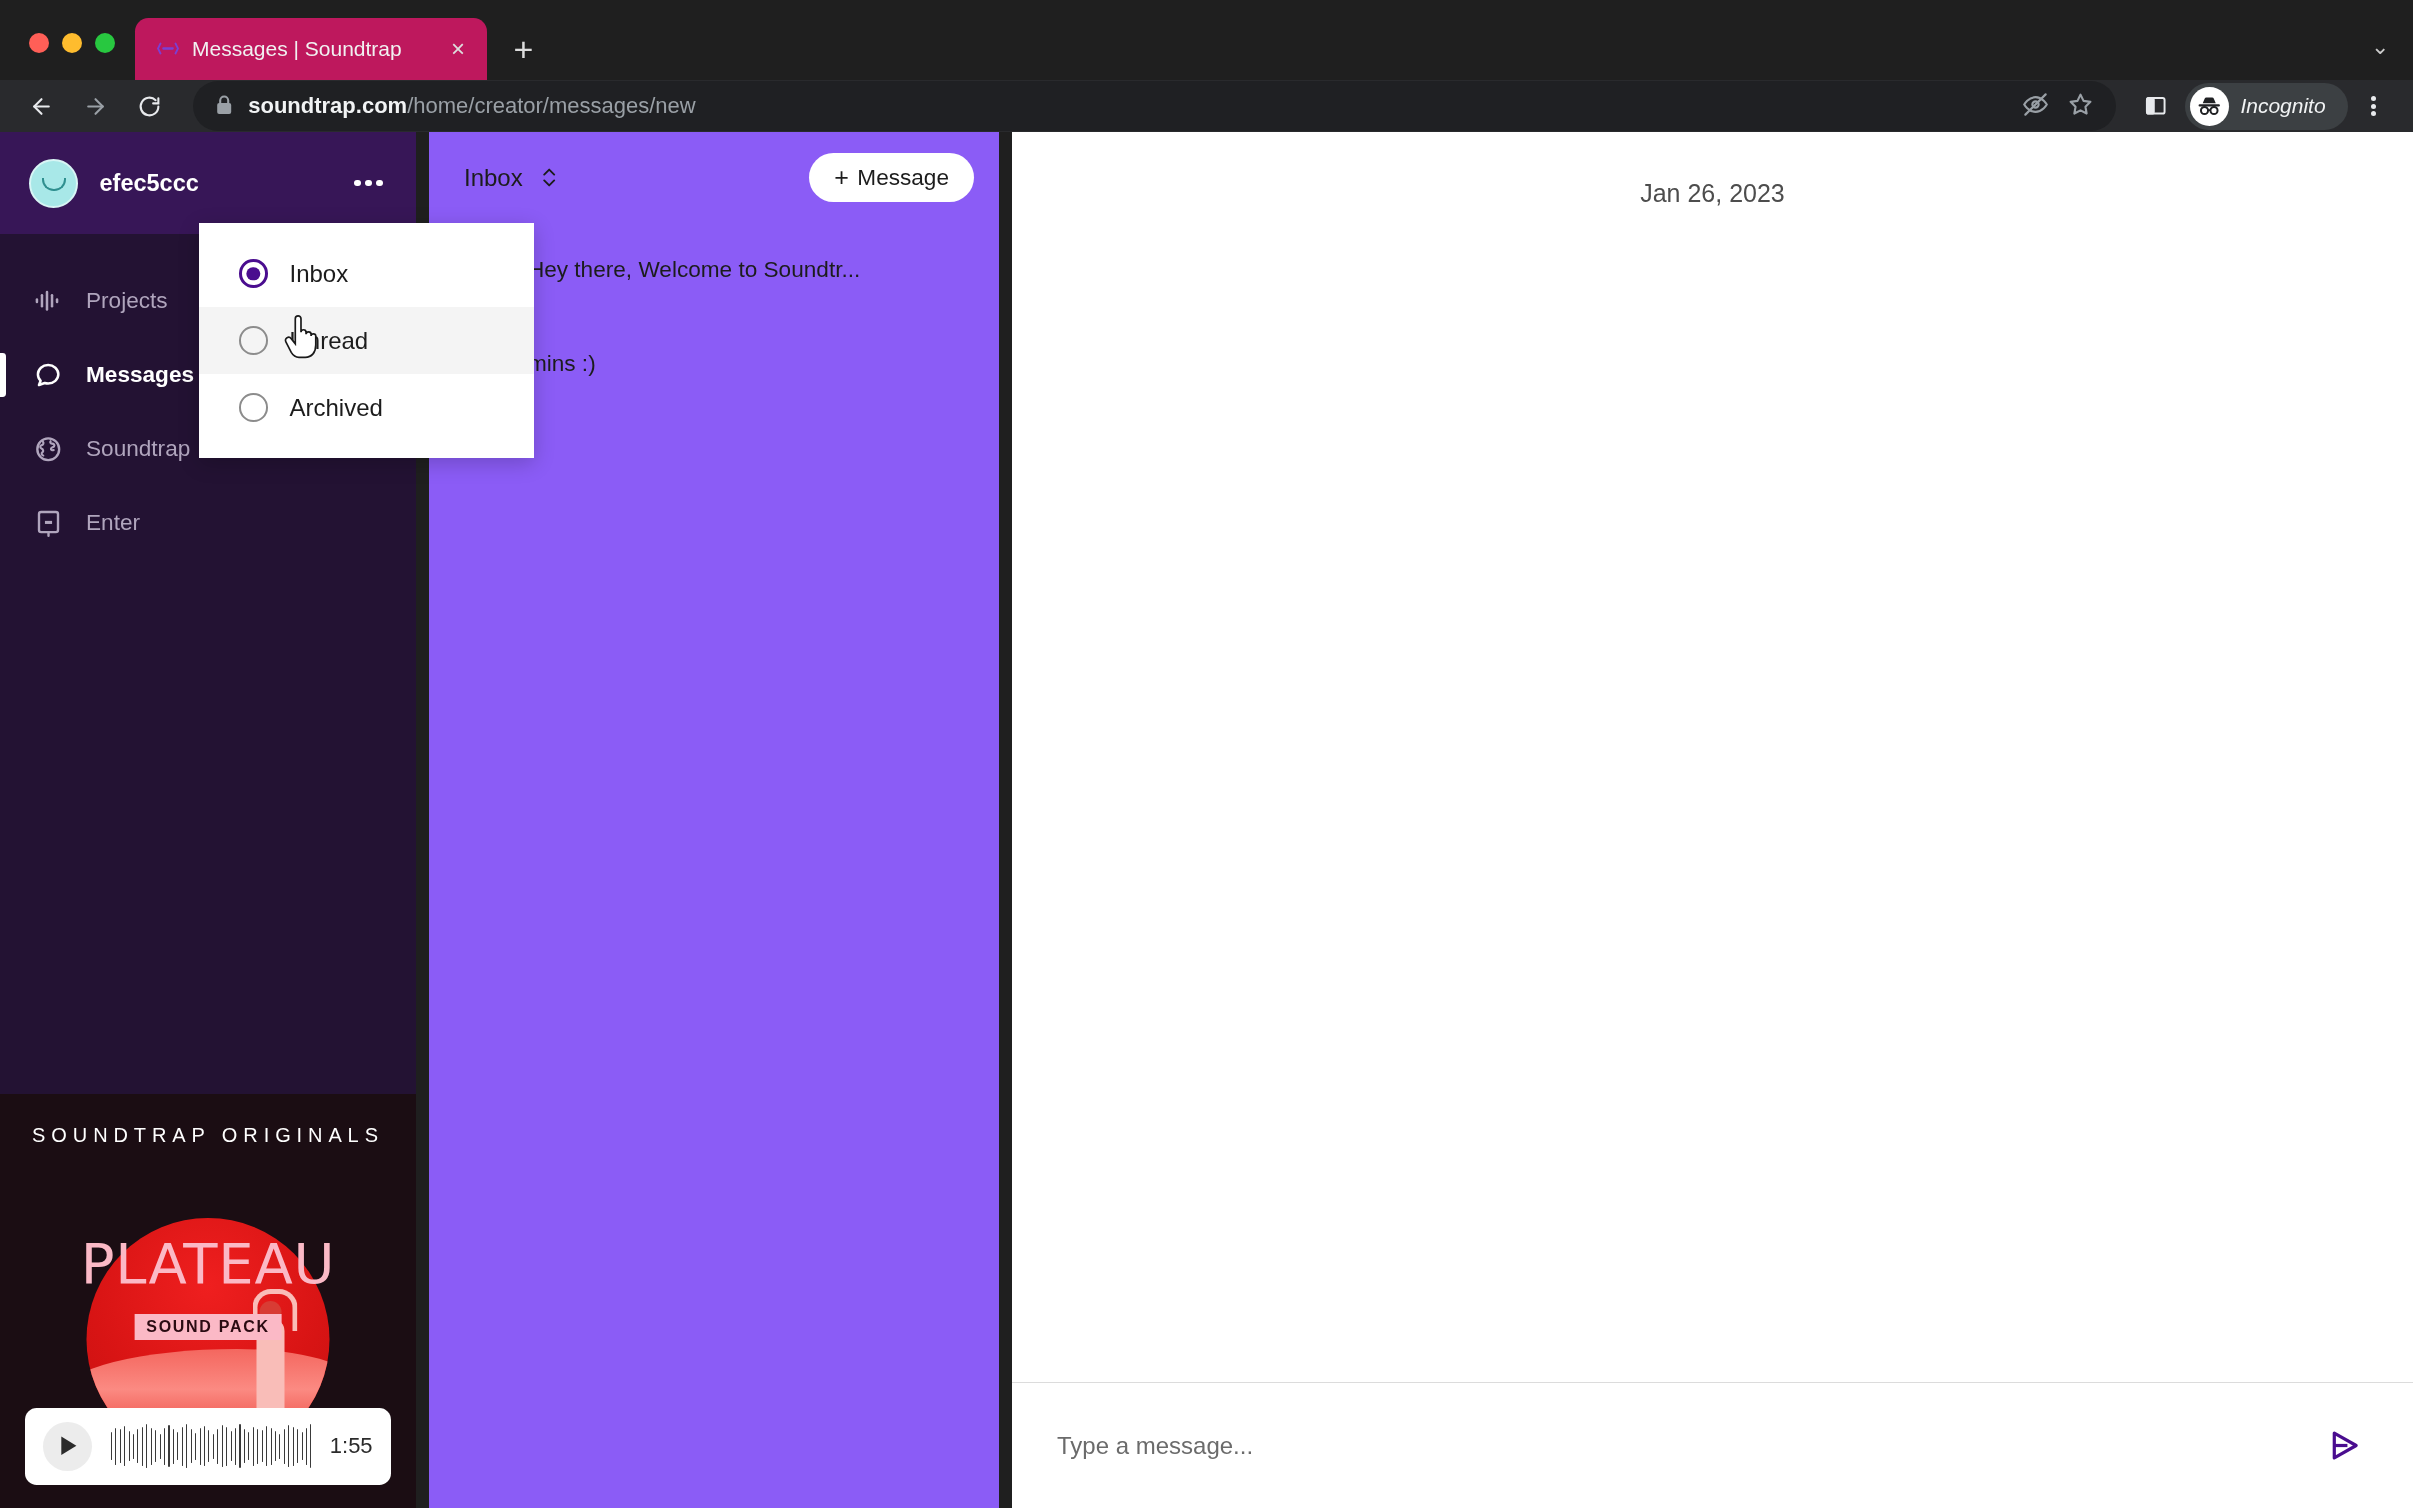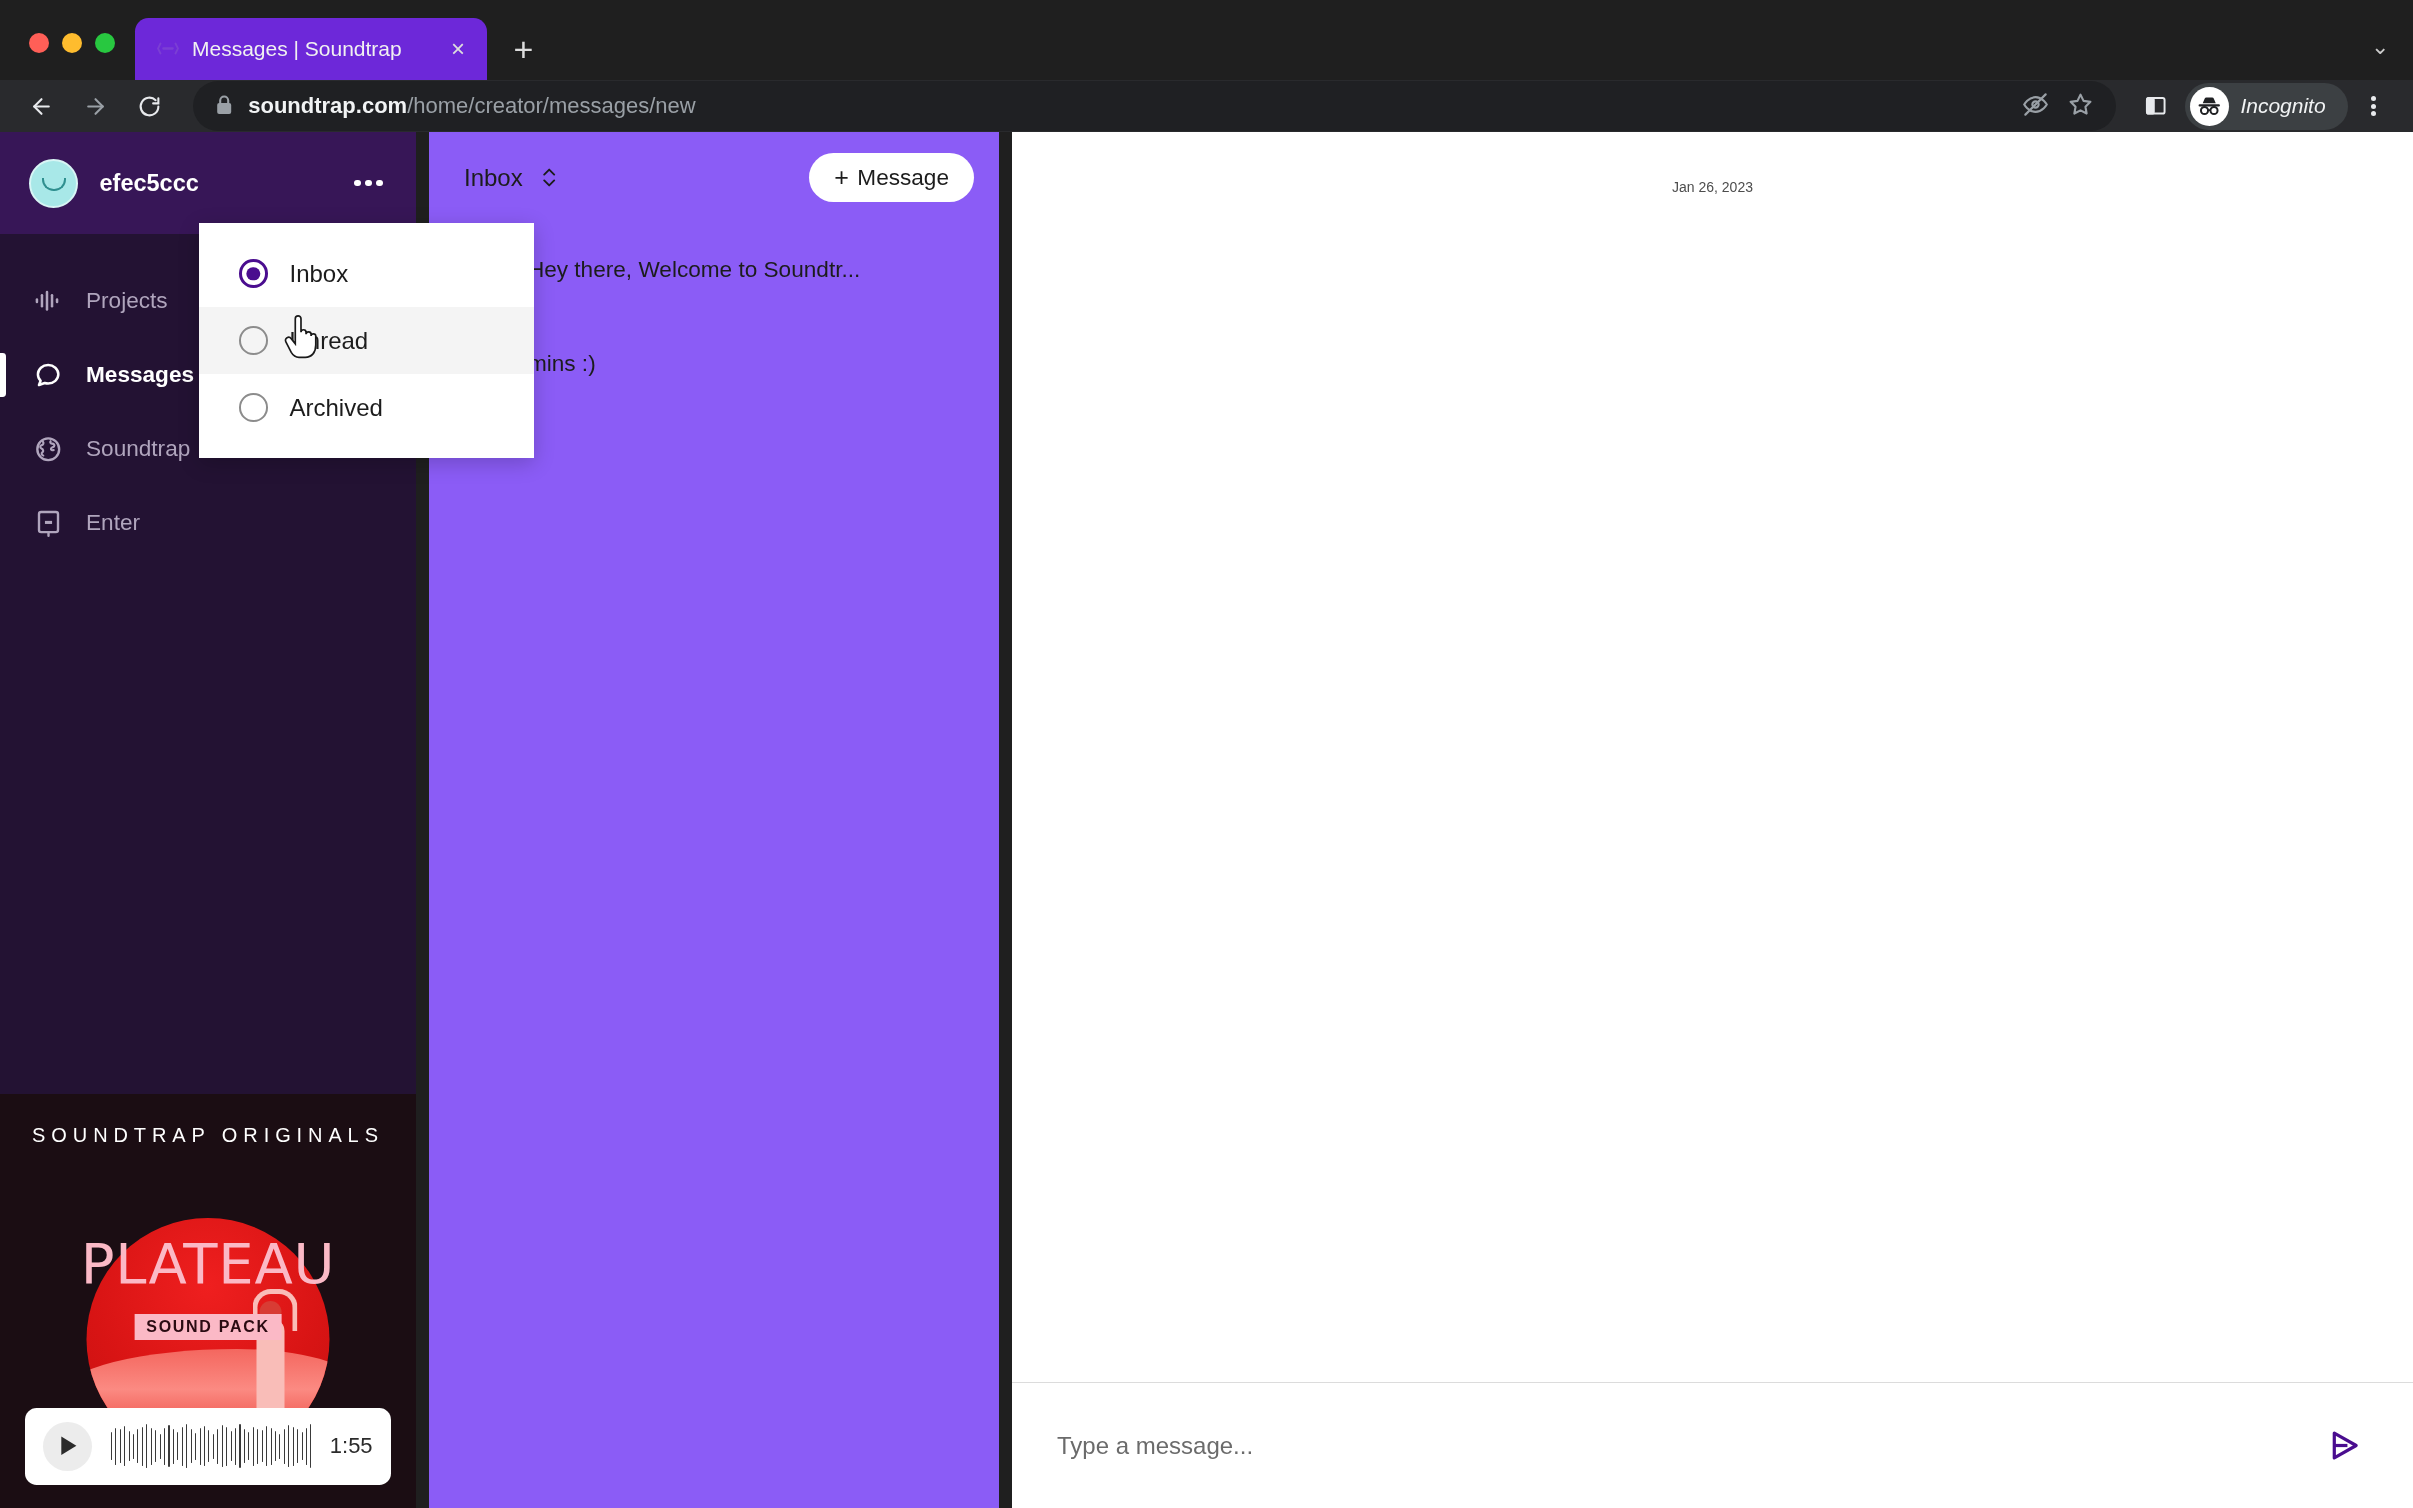--- a/index.html
+++ b/index.html
@@ -17,21 +17,21 @@
     height: 80px; background: #1f1f1f;
     display: flex; align-items: flex-end; position: relative;
   }
   #traffic-lights { display: flex; align-items: center; gap: 13.4px; padding: 0 20px 27px 28.5px; }
   .tl { width: 20px; height: 20px; border-radius: 50%; }
   .tl.red { background: #ff5f57; }
   .tl.yellow { background: #febc2e; }
   .tl.green { background: #28c840; }
 
   #tab {
-    height: 62px; width: 352px; background: #6d28d9;
+    height: 62px; width: 352px; background: #be185d;
     border-radius: 13.4px 13.4px 0 0;
     display: flex; align-items: center; gap: 11.7px;
     padding: 0 15px 0 20px; position: relative;
   }
   #tab-favicon { width: 25px; height: 18.4px; display: flex; align-items: center; justify-content: center; }
   #tab-title {
     color: #f1f1f1; font-size: 21px; white-space: nowrap;
     overflow: hidden; text-overflow: ellipsis; flex: 1;
   }
   #tab-close { width: 28.5px; height: 28.5px; display: flex; align-items: center; justify-content: center;
@@ -197,21 +197,21 @@
   
   #conv-panel { flex: 1; background: #ffffff; display: flex; flex-direction: column; min-width: 0; }
   #recipients-bar {
     height: 99px; display: flex; align-items: center; padding: 0 45px;
     border-bottom: 1.7px solid #dcdcdc;
   }
   #recipients-placeholder { font-size: 24px; color: #6b6b6b; }
   #thread { flex: 1; position: relative; }
   #thread-date {
     position: absolute; top: 47px; left: 0; right: 0; text-align: center;
-    font-size: 14px; color: #4d4d4d;
+    font-size: 25px; color: #4d4d4d;
   }
   #composer {
     height: 126px; border-top: 1.7px solid #dcdcdc; display: flex; align-items: center;
     padding: 0 45px; gap: 25px;
   }
   #composer-placeholder { font-size: 24px; color: #6b6b6b; flex: 1; }
   #send-button { width: 47px; height: 47px; display: flex; align-items: center; justify-content: center; }
 </style>
 </head>
 <body>

